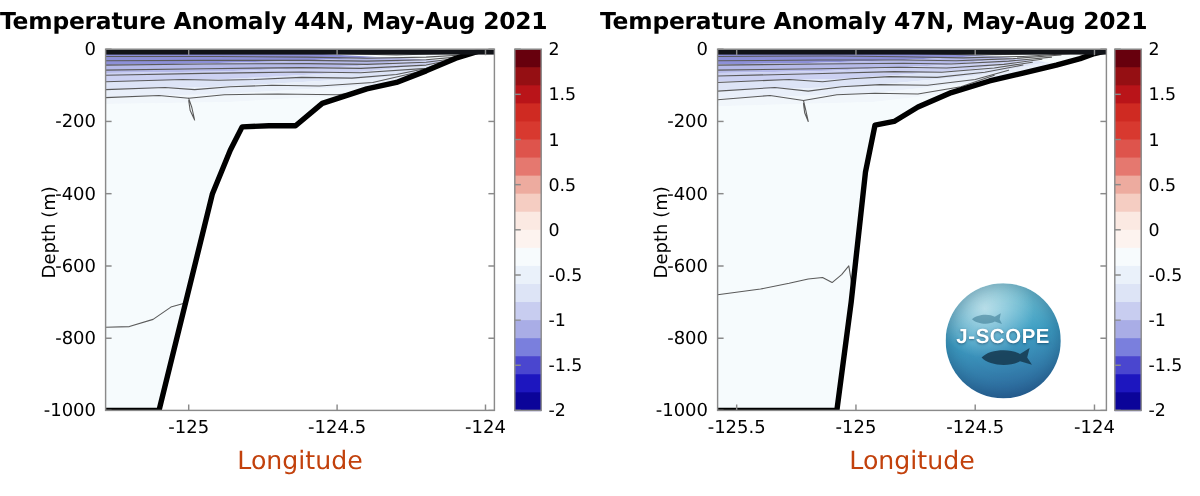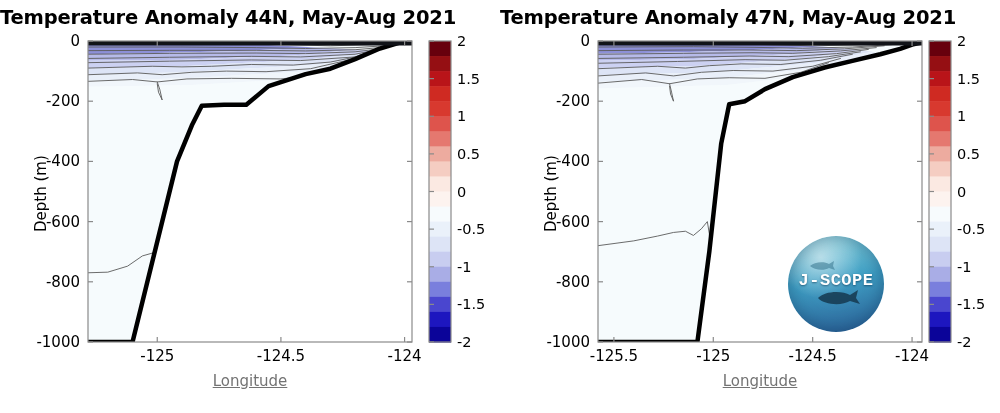--- a/index.html
+++ b/index.html
@@ -23,36 +23,36 @@
   .plot-svg{position:absolute;left:0;top:0;}
   .axis-label-y{
     position:absolute;
     font-size:15px;color:#000;
     transform:rotate(-90deg);
     transform-origin:left top;
     white-space:nowrap;
   }
   .axis-label-x{
     position:absolute;
-    font-size:15px;color:#737373;
-    text-align:center;white-space:nowrap;text-decoration:underline;
+    font-size:21px;color:#c2410c;
+    text-align:center;white-space:nowrap;
   }
   .tick-text{font-size:15px;fill:#000;font-family:"DejaVu Sans","Liberation Sans",sans-serif;}
   .cb-tick-text{font-size:14.5px;fill:#000;font-family:"DejaVu Sans","Liberation Sans",sans-serif;}
   .logo{
     position:absolute;
     border-radius:50%;
     overflow:hidden;
   }
   .logo-text{
     position:absolute;left:0;width:100%;
     text-align:center;
     color:#ffffff;
     font-weight:bold;
-    font-family:Liberation Mono, monospace;
+    font-family:Liberation Sans, sans-serif;
     text-shadow:0 1px 2px rgba(0,40,70,.55);
     white-space:nowrap;
   }
 </style>
 </head>
 <body>
 
 <div id="figure">
 
   <div class="panel" id="panel-left">

